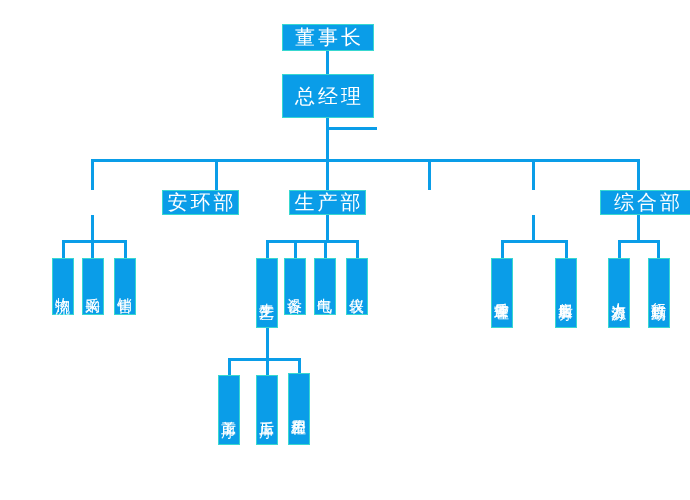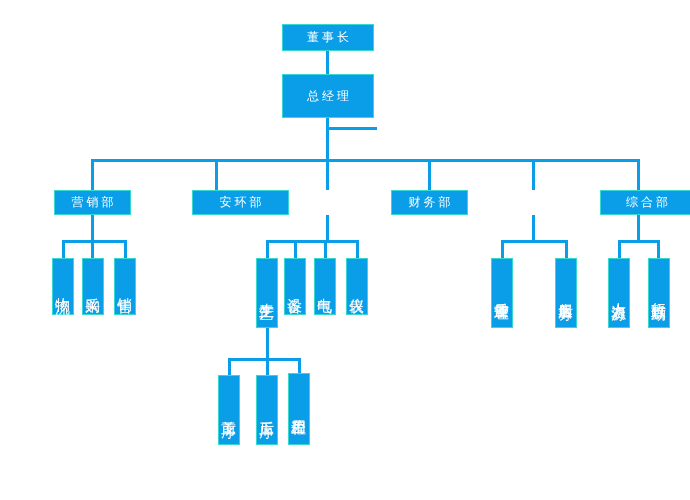--- a/index.html
+++ b/index.html
@@ -20,21 +20,21 @@
     box-sizing: border-box;
     background: var(--node-fill, #0a9de8);
     border: 1px solid var(--node-border, #38d8d0);
     color: var(--node-text, #ffffff);
     display: flex;
     align-items: center;
     justify-content: center;
     z-index: 2;
   }
   .node.h {
-    font-size: 12px;
+    font-size: 20px;
     letter-spacing: 3px;
     text-indent: 3px;
     white-space: nowrap;
   }
   .node.v {
     writing-mode: vertical-rl;
     text-orientation: upright;
     font-size: 15px;
     letter-spacing: 1px;
     line-height: 1;
@@ -57,23 +57,22 @@
   <div class="line" style="left:91px;top:162px;width:3px;height:28px"></div>
   <div class="line" style="left:215px;top:162px;width:3px;height:28px"></div>
   <div class="line" style="left:326px;top:162px;width:3px;height:28px"></div>
   <div class="line" style="left:428px;top:162px;width:3px;height:28px"></div>
   <div class="line" style="left:532px;top:162px;width:3px;height:28px"></div>
   <div class="line" style="left:637px;top:162px;width:3px;height:28px"></div>
 
   <div class="node h" style="left:282px;top:24px;width:92px;height:27px">董事长</div>
   <div class="node h" style="left:282px;top:74px;width:92px;height:44px">总经理</div>
 
-  <div class="node h" style="left:54px;top:190px;width:77px;height:25px">营销部</div>
-  <div class="node h" style="left:192px;top:190px;width:97px;height:25px">安环部</div>
-  <div class="node h" style="left:391px;top:190px;width:77px;height:25px">财务部</div>
+  <div class="node h" style="left:162px;top:190px;width:77px;height:25px">安环部</div>
+  <div class="node h" style="left:289px;top:190px;width:77px;height:25px">生产部</div>
   <div class="node h" style="left:600px;top:190px;width:94px;height:25px">综合部</div>
 
   <div class="line" style="left:91px;top:215px;width:3px;height:28px"></div>
   <div class="line" style="left:62px;top:240px;width:65px;height:3px"></div>
   <div class="line" style="left:62px;top:240px;width:3px;height:18px"></div>
   <div class="line" style="left:91px;top:240px;width:3px;height:18px"></div>
   <div class="line" style="left:124px;top:240px;width:3px;height:18px"></div>
 
   <div class="node v" style="left:52px;top:258px;width:22px;height:57px">物流</div>
   <div class="node v" style="left:82px;top:258px;width:22px;height:57px">采购</div>

